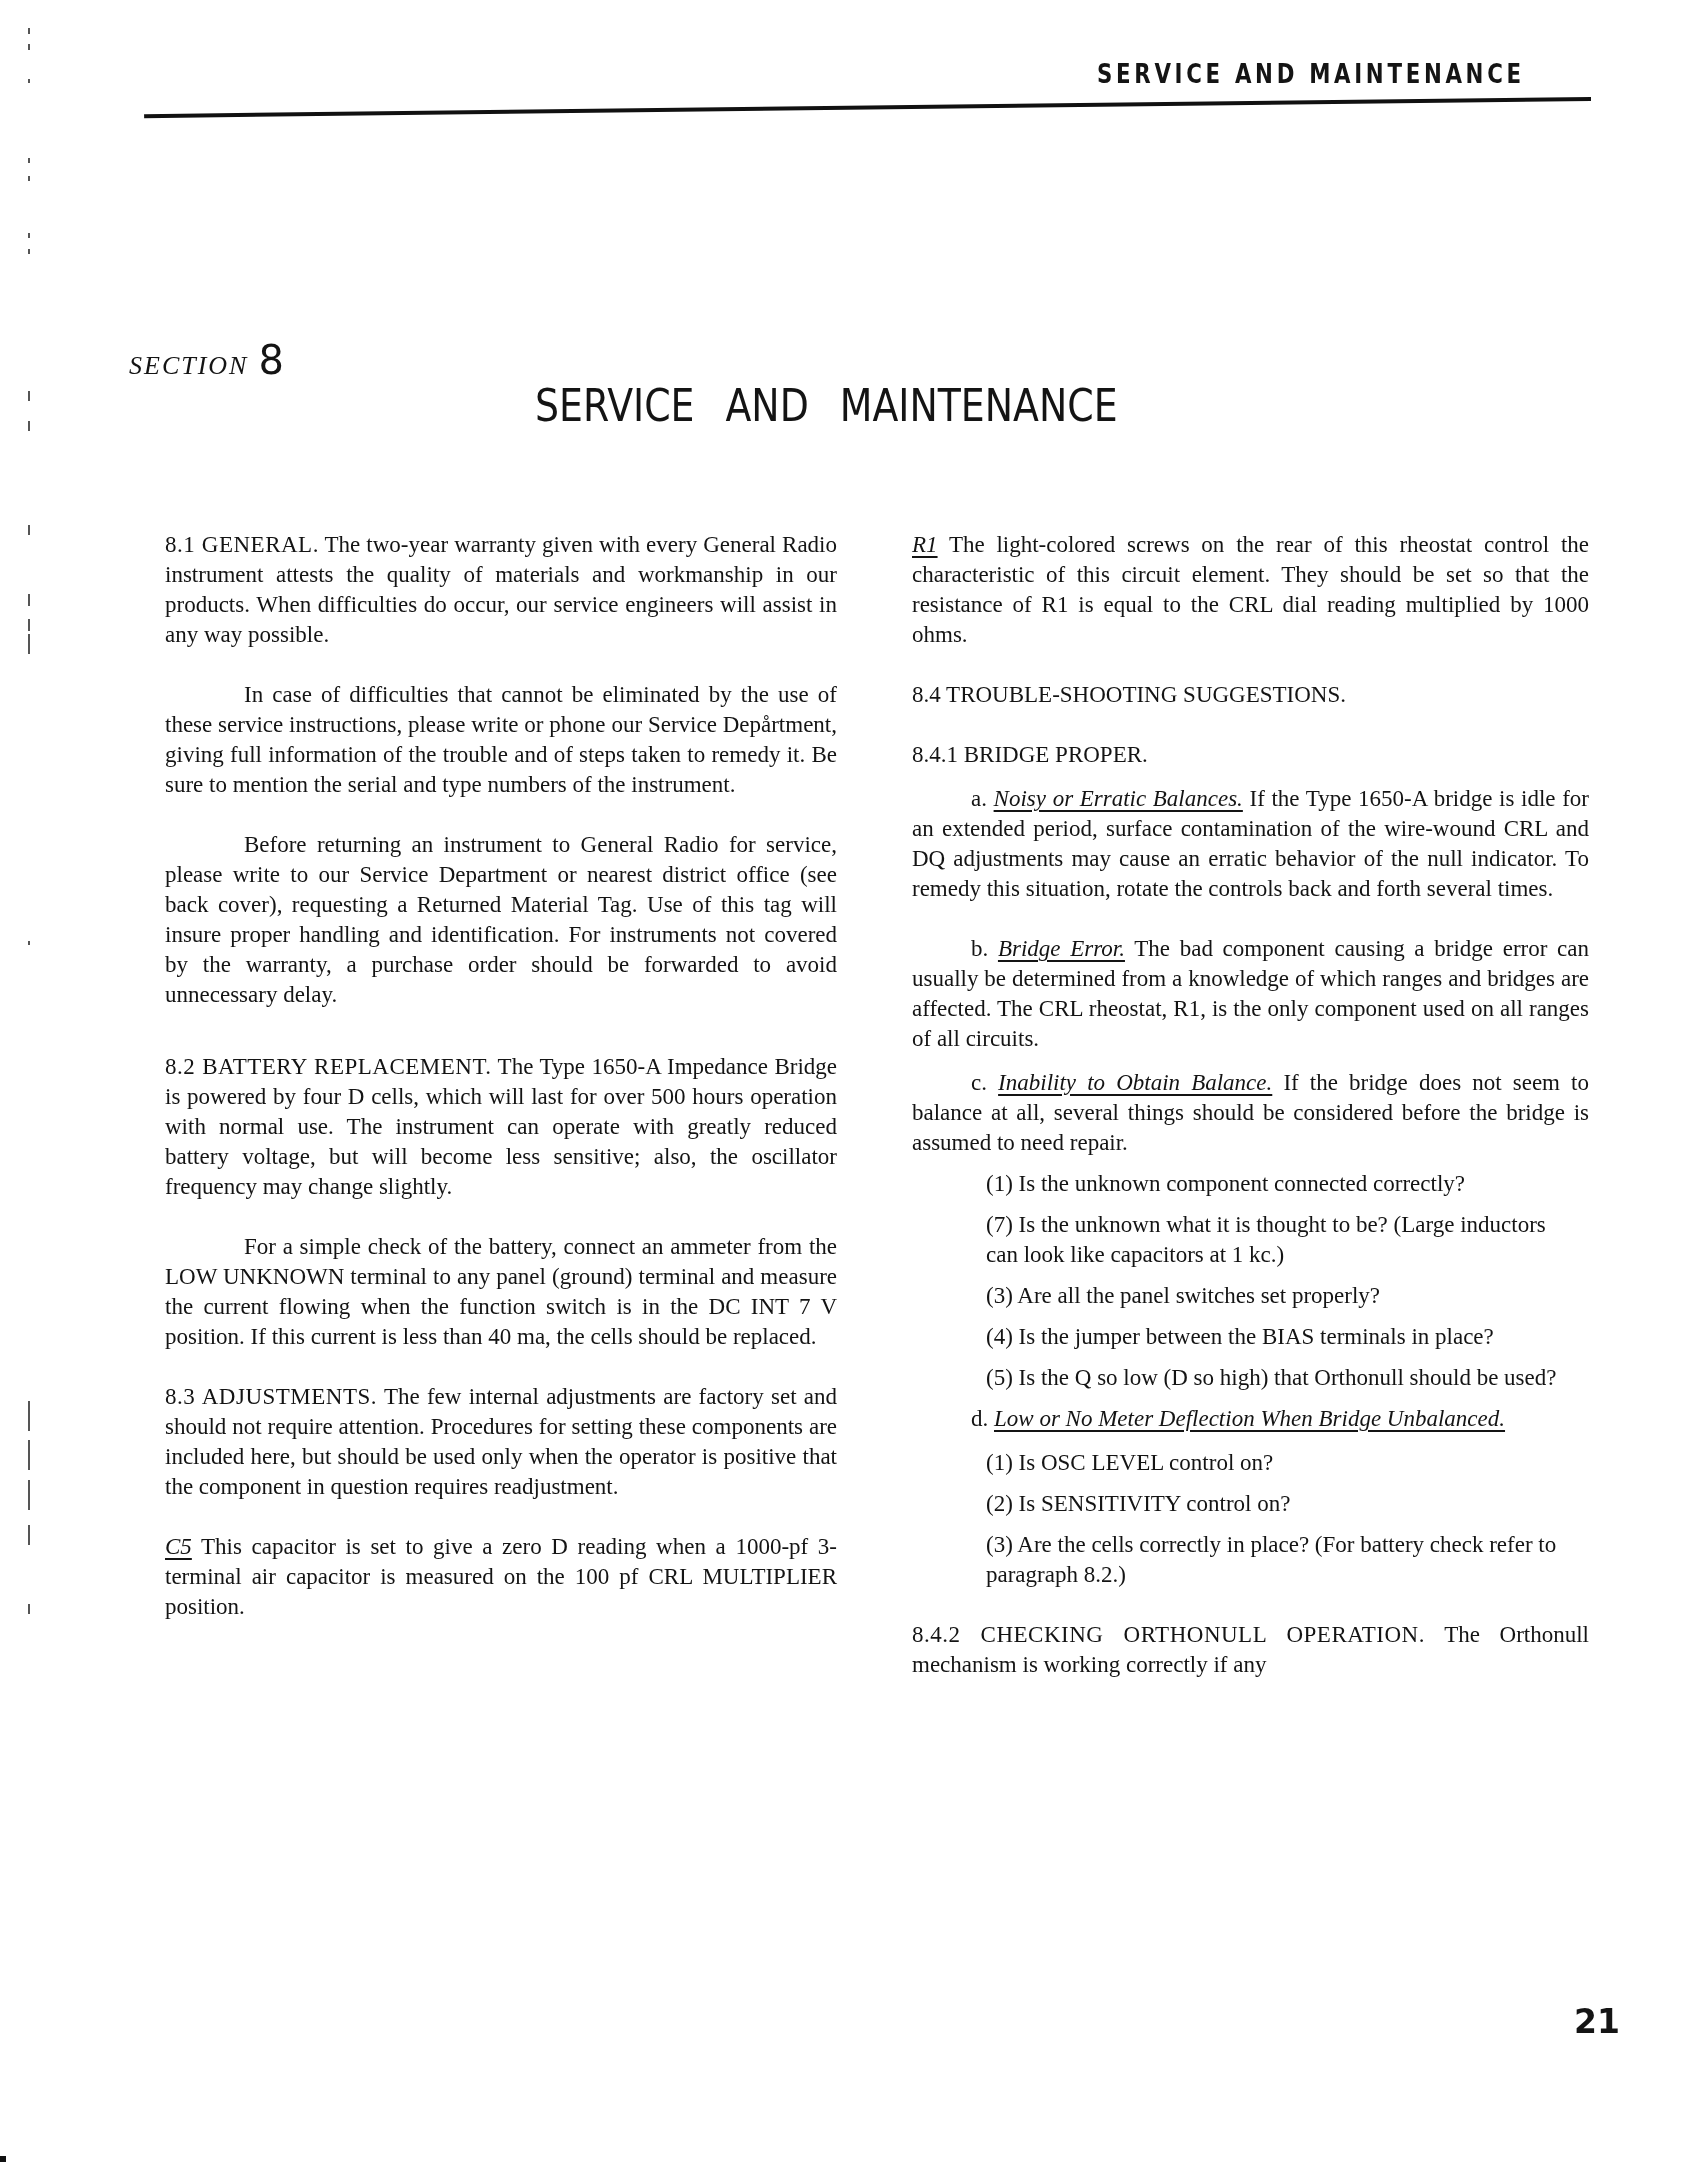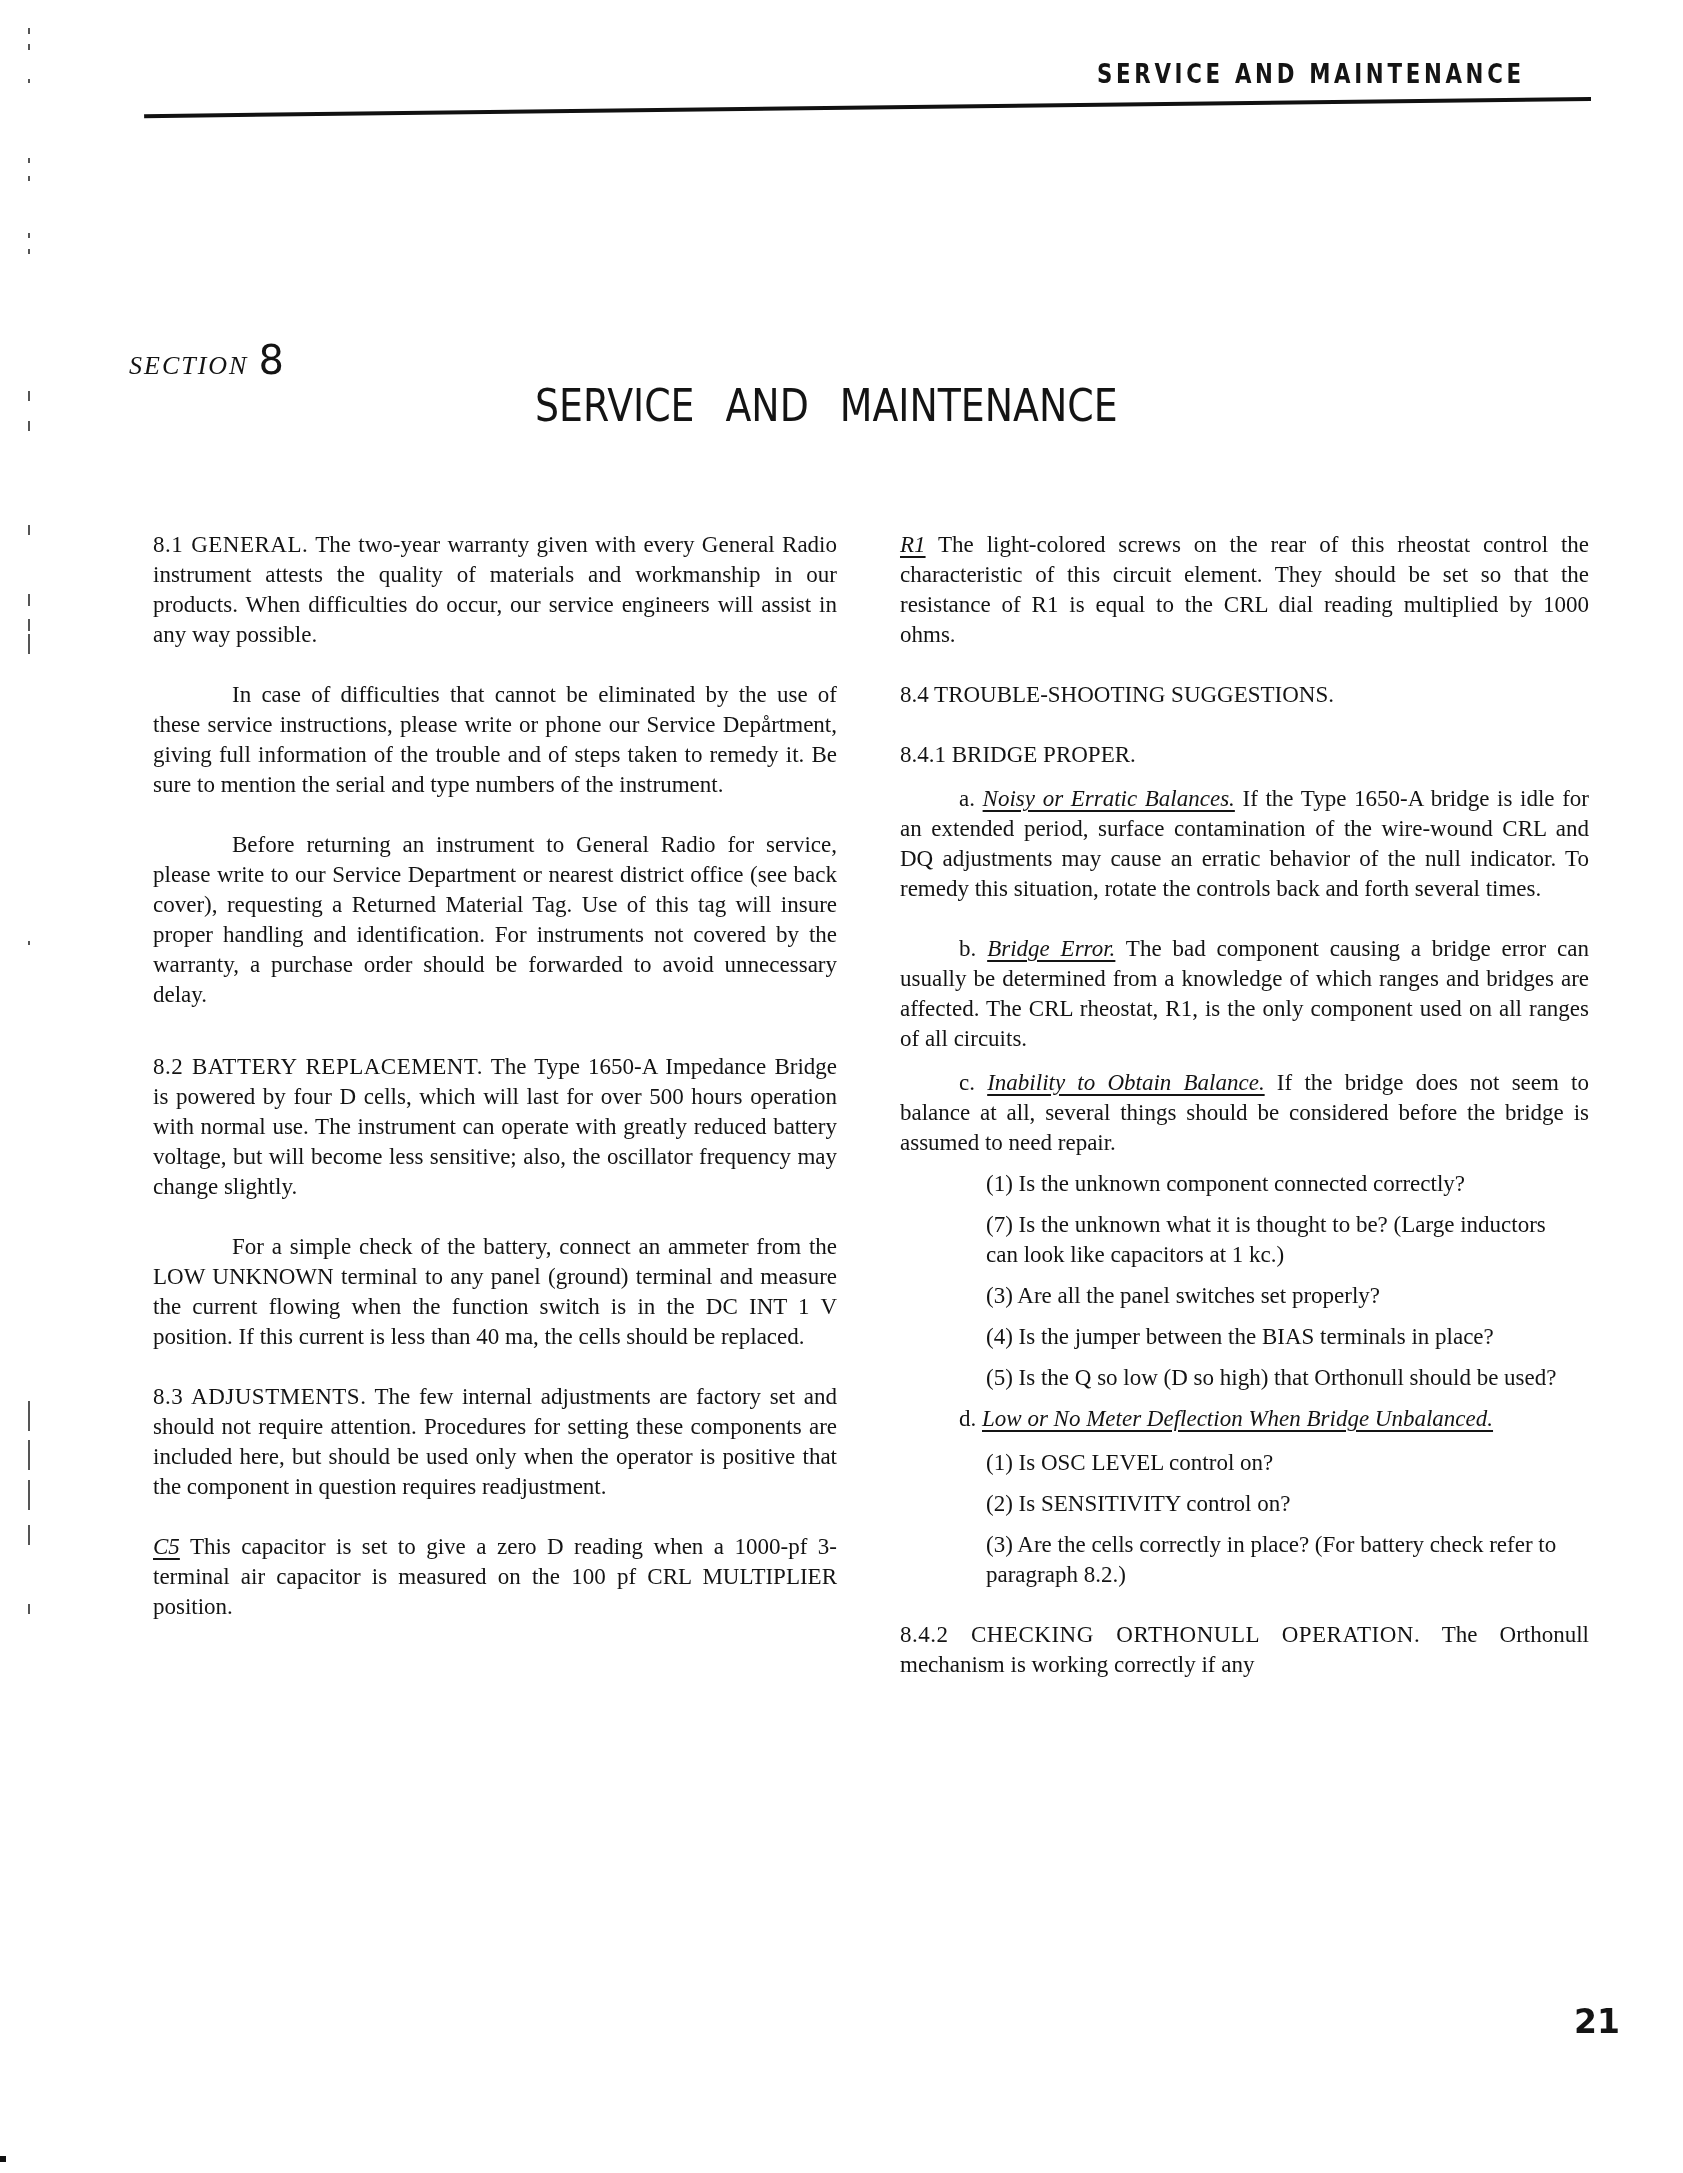--- a/index.html
+++ b/index.html
@@ -27,21 +27,21 @@
     position: absolute; top: 380px; left: 535px; white-space: nowrap;
     font-size: 44px; word-spacing: 22px; transform: scaleX(0.86); transform-origin: left;
   }
 
   .column {
     position: absolute; width: 688px; font-size: 23px; line-height: 30px; text-align: justify;
   }
   .col-left { left: 149px; top: 530px; }
   .col-right { left: 896px; top: 530px; width: 693px; }
 
-  .para { margin: 0 0 30px 4px; }
+  .para { margin: 0 0 30px 16px; }
   .para.tight { margin-bottom: 8px; }
   .indent { text-indent: 79px; }
   .indent-sm { text-indent: 59px; }
   .heading-inline { letter-spacing: 0.5px; }
   .u { text-decoration: underline; text-underline-offset: 4px; font-style: italic; }
   .list { padding-left: 79px; margin: 0 0 8px 0; }
   .list-item { margin: 11px; text-align: left; }
 
   .page-number {
     position: absolute; top: 2002px; left: 1574px; font-size: 33px; font-weight: bold;
@@ -91,21 +91,21 @@
     <span class="heading-inline">8.1 GENERAL.</span>
     <span>The two-year warranty given with every General Radio instrument attests the quality of materials and workmanship in our products. When difficulties do occur, our service engineers will assist in any way possible.</span>
   </p>
   <p class="para indent">In case of difficulties that cannot be eliminated by the use of these service instructions, please write or phone our Service Depårtment, giving full information of the trouble and of steps taken to remedy it. Be sure to mention the serial and type numbers of the instrument.</p>
   <p class="para indent" style="margin-bottom:42px">Before returning an instrument to General Radio for service, please write to our Service Department or nearest district office (see back cover), requesting a Returned Material Tag. Use of this tag will insure proper handling and identification. For instruments not covered by the warranty, a purchase order should be forwarded to avoid unnecessary delay.</p>
 
   <p class="para">
     <span class="heading-inline">8.2 BATTERY REPLACEMENT.</span>
     <span>The Type 1650-A Impedance Bridge is powered by four D cells, which will last for over 500 hours operation with normal use. The instrument can operate with greatly reduced battery voltage, but will become less sensitive; also, the oscillator frequency may change slightly.</span>
   </p>
-  <p class="para indent">For a simple check of the battery, connect an ammeter from the LOW UNKNOWN terminal to any panel (ground) terminal and measure the current flowing when the function switch is in the DC INT 1 V position. If this current is less than 40 ma, the cells should be replaced.</p>
+  <p class="para indent">For a simple check of the battery, connect an ammeter from the LOW UNKNOWN terminal to any panel (ground) terminal and measure the current flowing when the function switch is in the DC INT 7 V position. If this current is less than 40 ma, the cells should be replaced.</p>
 
   <p class="para">
     <span class="heading-inline">8.3 ADJUSTMENTS.</span>
     <span>The few internal adjustments are factory set and should not require attention. Procedures for setting these components are included here, but should be used only when the operator is positive that the component in question requires readjustment.</span>
   </p>
   <p class="para">
     <span class="u">C5</span>
     <span>This capacitor is set to give a zero D reading when a 1000-pf 3-terminal air capacitor is measured on the 100 pf CRL MULTIPLIER position.</span>
   </p>
 </div>

